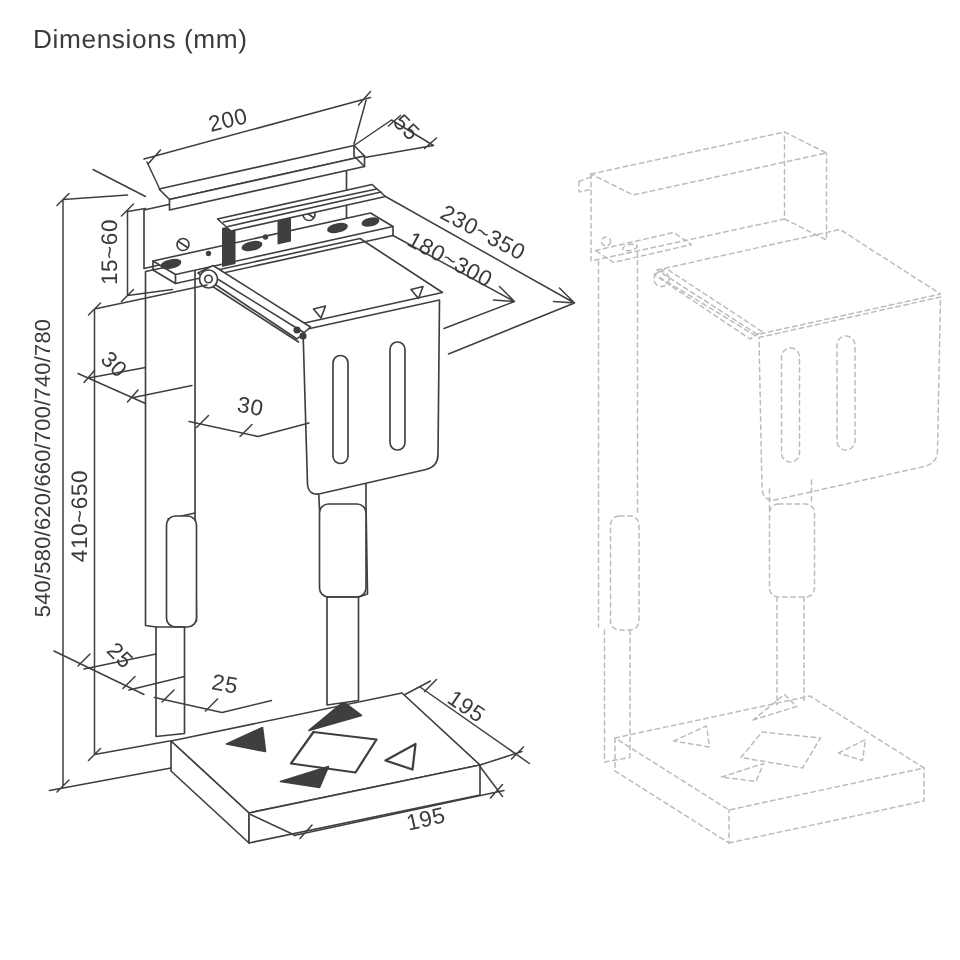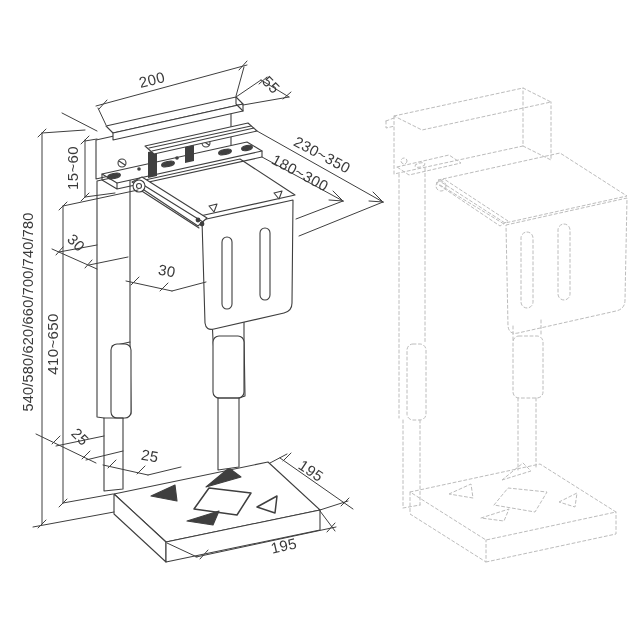--- a/index.html
+++ b/index.html
@@ -9,20 +9,21 @@
          color:#3b3b3b;font-weight:400;}
   svg{position:absolute;left:0;top:0;}
   svg text{font-family:"Liberation Sans",sans-serif;fill:#3a3a3a;}
   .dimtxt{font-size:15px;letter-spacing:.4px;}
   .dimtxt-sm{font-size:14.5px;letter-spacing:.2px;}
 </style>
 </head>
 <body>
 
 <div class="canvas">
+  <div class="title">Dimensions (mm)</div>
 
   <svg width="640" height="640" viewBox="0 0 640 640">
 
     <g stroke="#bcbcbc" stroke-width="1" fill="none" stroke-dasharray="3 2.5" stroke-linecap="round" stroke-linejoin="round">
 
       <g>
         <path d="M394,116 L523,88 L551,102 L422,130 Z"></path>
         <path d="M394,116 L394,174 L523,146 L523,88"></path>
         <path d="M523,146 L551,160 L551,102"></path>
         <path d="M386,121 L394,118 M386,121 L386,128 L395,126"></path>

